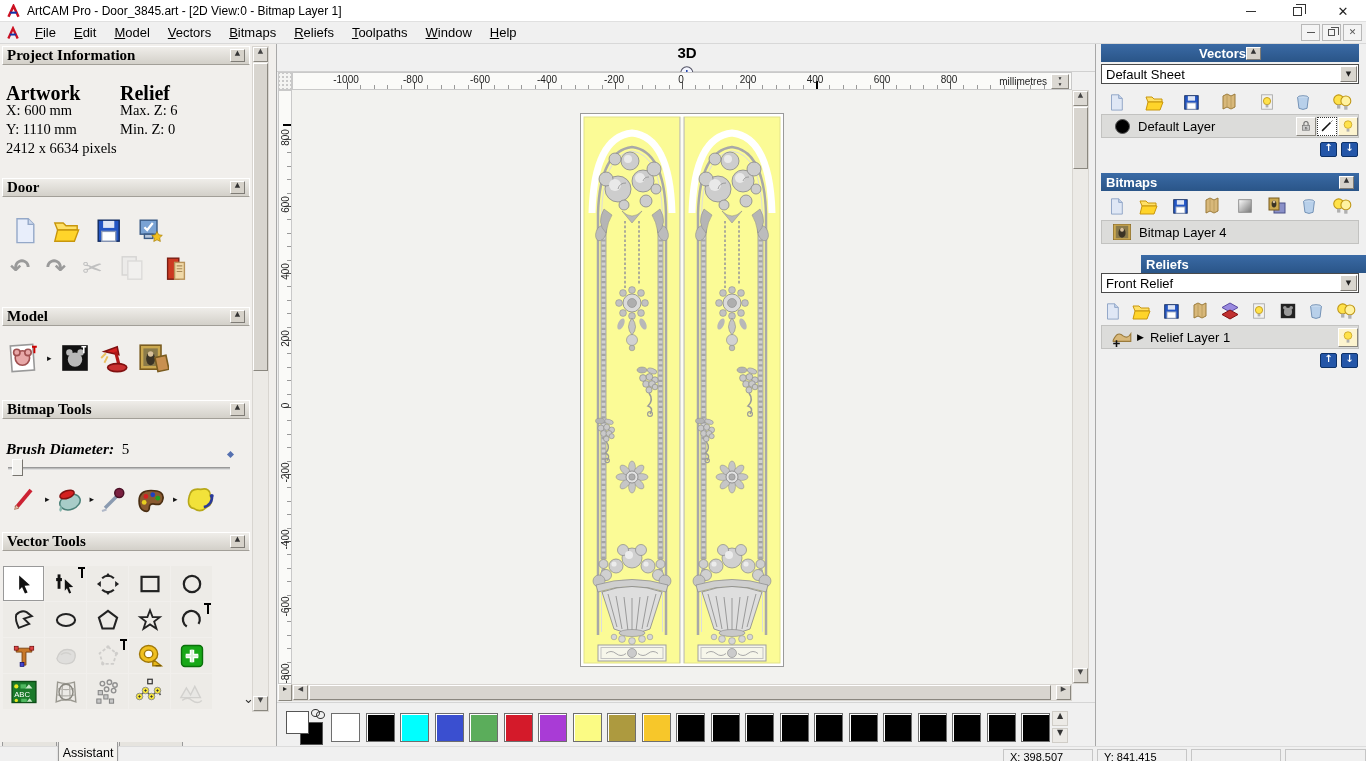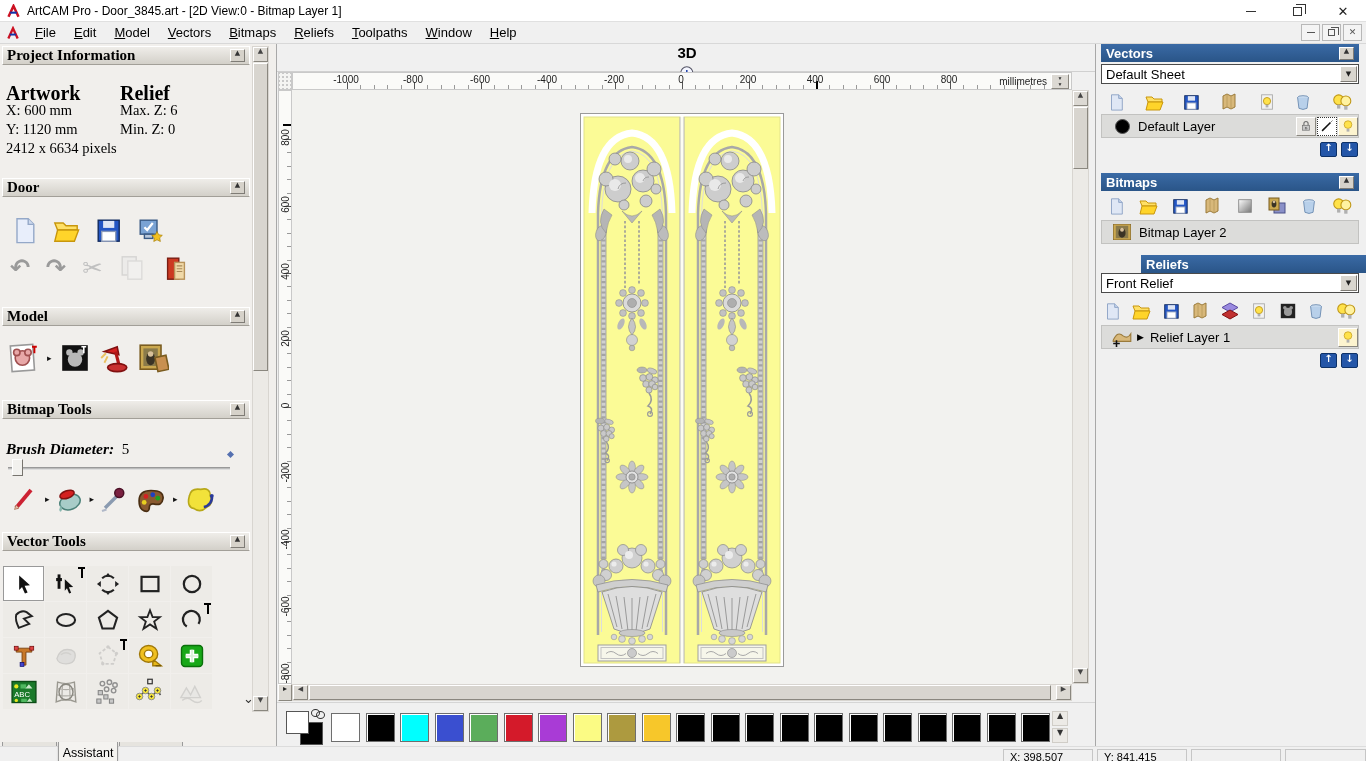--- a/index.html
+++ b/index.html
@@ -157,21 +157,21 @@
 <div class="lpanel">
 
   <div class="sect-h" style="top:2px;">
     <span>Project Information</span>
     <span class="col-btn gi">▲</span>
   </div>
   <div class="abs serif-b" style="left:6px;top:38px;">Artwork</div>
   <div class="abs serif-b" style="left:120px;top:38px;">Relief</div>
   <div class="abs serif" style="left:6px;top:58px;">X: 600 mm</div>
   <div class="abs serif" style="left:120px;top:58px;">Max. Z: 6</div>
-  <div class="abs serif" style="left:6px;top:77px;">Y: 1120 mm</div>
+  <div class="abs serif" style="left:6px;top:77px;">Y: 1110 mm</div>
   <div class="abs serif" style="left:120px;top:77px;">Min. Z: 0</div>
   <div class="abs serif" style="left:6px;top:96px;">2412 x 6634 pixels</div>
 
   <div class="sect-h" style="top:134px;">
     <span>Door</span>
     <span class="col-btn gi">▲</span>
   </div>
 
   <div class="abs" style="left:10px;top:172px;display:flex;gap:14px;">
     <span>
@@ -770,21 +770,21 @@
       <div class="swatch" style="left: 675px; background: rgb(0, 0, 0);"></div>
       <div class="swatch" style="left: 709.5px; background: rgb(0, 0, 0);"></div>
       <div class="swatch" style="left: 744px; background: rgb(0, 0, 0);"></div>
     </div>
   <div class="pal-arr gi" style="left:775px;top:8px;">▲</div>
   <div class="pal-arr gi" style="left:775px;top:25px;">▼</div>
 </div>
 
 <div class="rpanel">
 
-  <div class="blue-h" style="top:0;">
+  <div class="blue-h" style="top:0;justify-content:center;">
     <span>Vectors</span>
     <span class="col-btn gi">▲</span>
   </div>
   <div class="dd" style="top:20px;">
     <span>Default Sheet</span>
     <span class="dd-btn gi">▼</span>
   </div>
   <div class="icon-row" style="top:46px;">
     <span>
         <svg width="18" height="20" viewBox="0 0 20 20">
@@ -930,21 +930,21 @@
   </div>
   <div class="layer-row" style="top:176px;">
     <span style="margin:0 8px 0 4px;">
         <svg width="18" height="16" viewBox="0 0 20 18">
           <rect width="20" height="18" fill="#caa84f" stroke="#7a5c20"></rect>
           <rect x="3" y="2" width="14" height="14" fill="#8a7a4a"></rect>
           <ellipse cx="10" cy="10" rx="4" ry="5.5" fill="#3a3325"></ellipse>
           <circle cx="10" cy="6.5" r="2.2" fill="#d8c09a"></circle>
         </svg>
       </span>
-    <span>Bitmap Layer 2</span>
+    <span>Bitmap Layer 4</span>
   </div>
 
   <div class="blue-h" style="top:211px;margin-left:40px;">
     <span>Reliefs</span>
     <span class="col-btn gi">▲</span>
   </div>
   <div class="dd" style="top:229px;">
     <span>Front Relief</span>
     <span class="dd-btn gi">▼</span>
   </div>

